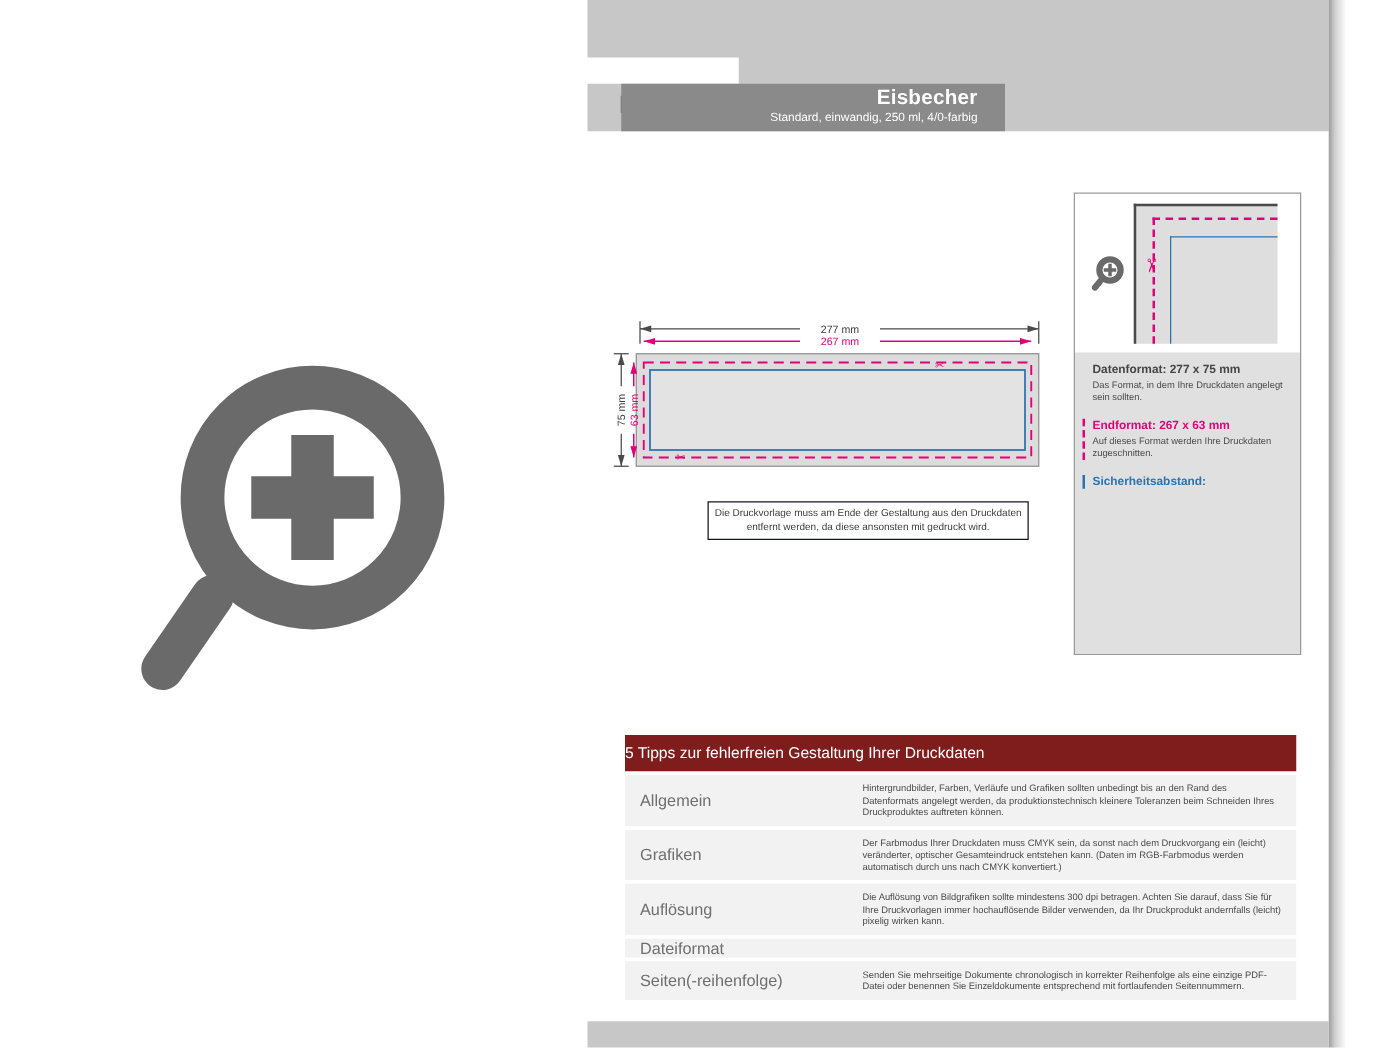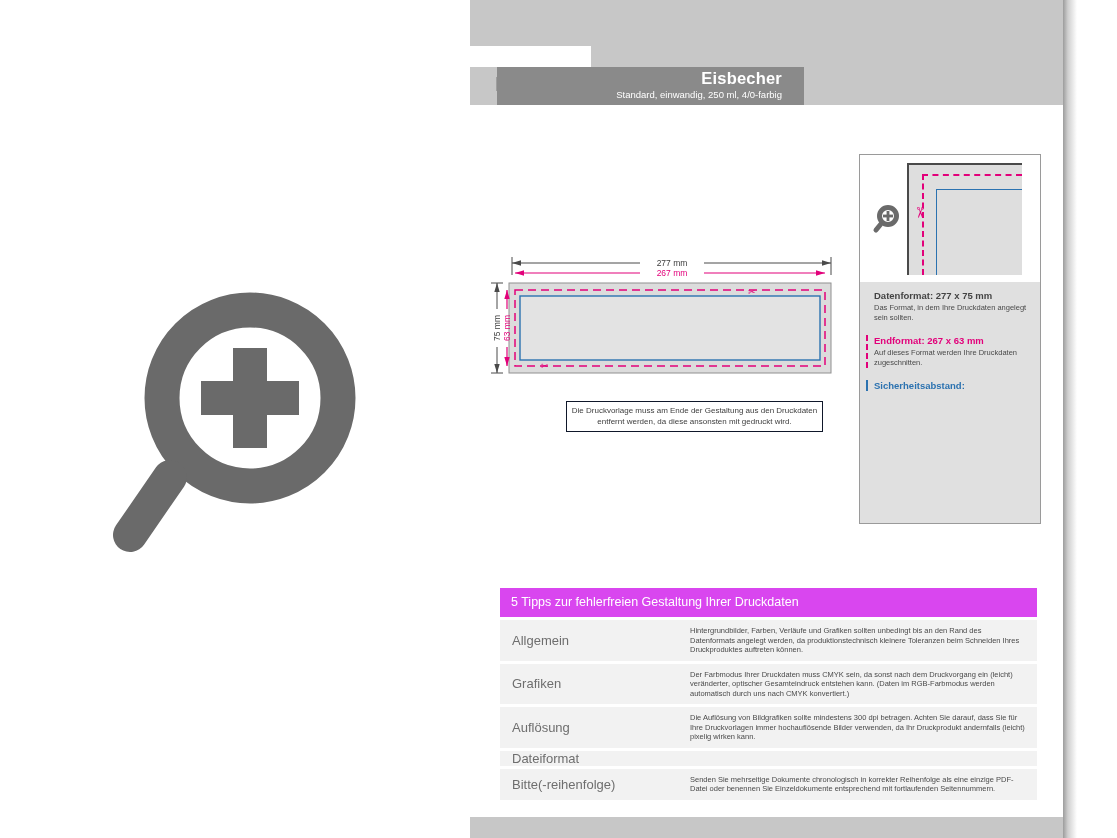--- a/index.html
+++ b/index.html
@@ -52,21 +52,21 @@
   .panel-body p{margin:0;font-size:7.5px;line-height:10px;}
   .blk{margin-top:10px;}
   .accent{margin-left:-8px;padding-left:6px;margin-top:12px;}
   .accent.magenta{border-left:2px dashed #e2007a;}
   .accent.magenta h3{color:#e2007a;}
   .accent.blue{border-left:2px solid #2b72b0;}
   .accent.blue h3{color:#2b72b0;}
 
   
   .tips{left:500px;top:588px;width:537px;}
-  .tips-header{height:29px;background:#d946ef;color:#fff;font-size:12.5px;line-height:29px;padding-left:11px;}
+  .tips-header{height:29px;background:#7f1d1d;color:#fff;font-size:12.5px;line-height:29px;padding-left:0;}
   .tip-row{display:flex;background:#f2f2f2;margin-top:3px;align-items:center;gap:24px;}
   .tip-label{flex:0 0 154px;padding-left:12px;font-size:13px;color:#6e6e6e;}
   .tip-text{flex:1;font-size:7.5px;line-height:9.5px;color:#4a4a4a;padding:6px 10px 6px 0;}
 </style>
 </head>
 <body>
 
 <div class="abs top-band"></div>
 <div class="abs page-edge"></div>
 <div class="abs bottom-bar"></div>
@@ -176,16 +176,16 @@
     <div class="tip-text">Der Farbmodus Ihrer Druckdaten muss CMYK sein, da sonst nach dem Druckvorgang ein (leicht) veränderter, optischer Gesamteindruck entstehen kann. (Daten im RGB-Farbmodus werden automatisch durch uns nach CMYK konvertiert.)</div>
   </div>
   <div class="tip-row">
     <div class="tip-label">Auflösung</div>
     <div class="tip-text">Die Auflösung von Bildgrafiken sollte mindestens 300 dpi betragen. Achten Sie darauf, dass Sie für Ihre Druckvorlagen immer hochauflösende Bilder verwenden, da Ihr Druckprodukt andernfalls (leicht) pixelig wirken kann.</div>
   </div>
   <div class="tip-row">
     <div class="tip-label">Dateiformat</div>
   </div>
   <div class="tip-row">
-    <div class="tip-label">Bitte(-reihenfolge)</div>
+    <div class="tip-label">Seiten(-reihenfolge)</div>
     <div class="tip-text">Senden Sie mehrseitige Dokumente chronologisch in korrekter Reihenfolge als eine einzige PDF-Datei oder benennen Sie Einzeldokumente entsprechend mit fortlaufenden Seitennummern.</div>
   </div>
 </div>
 
 </body></html>

